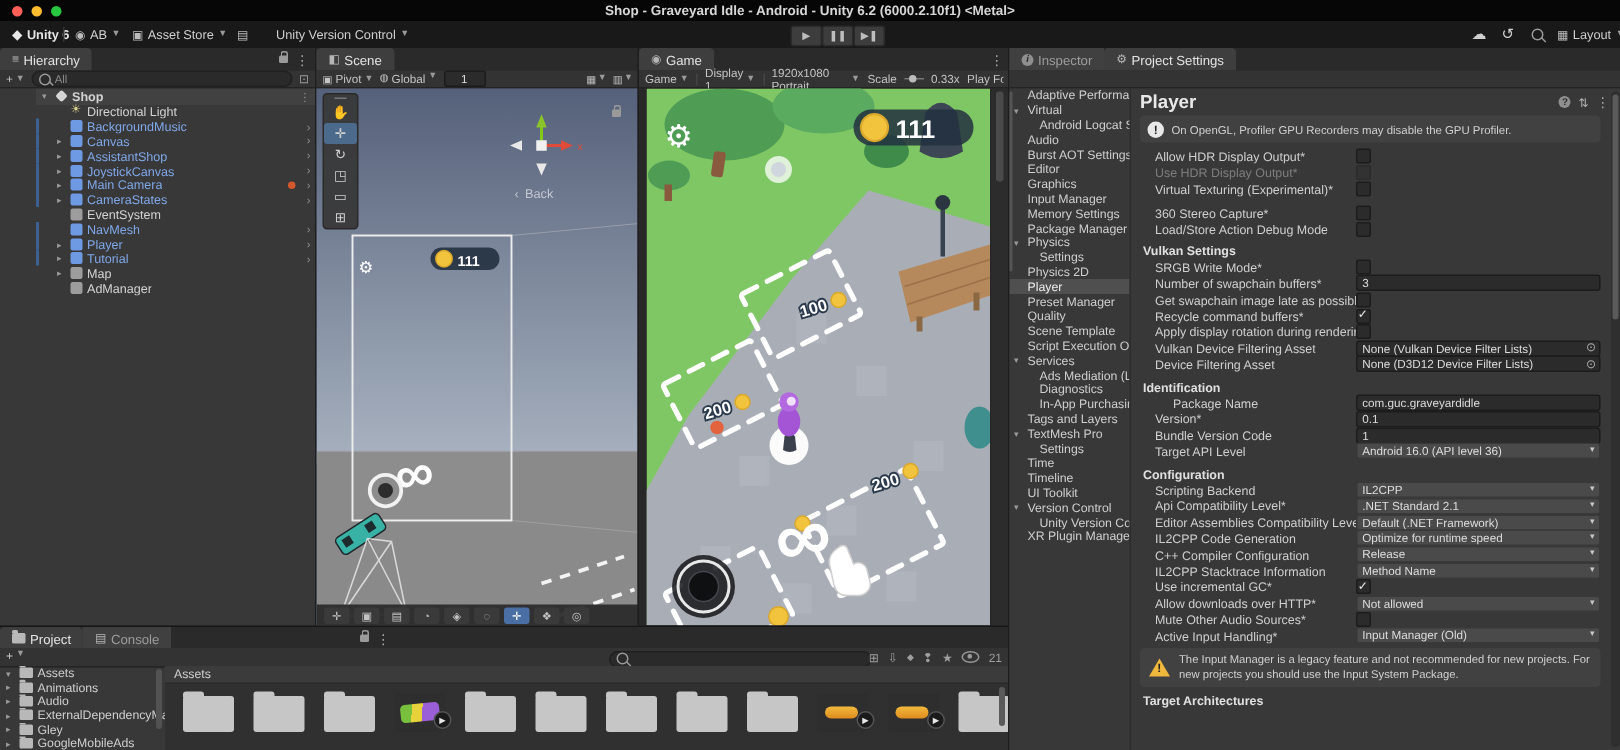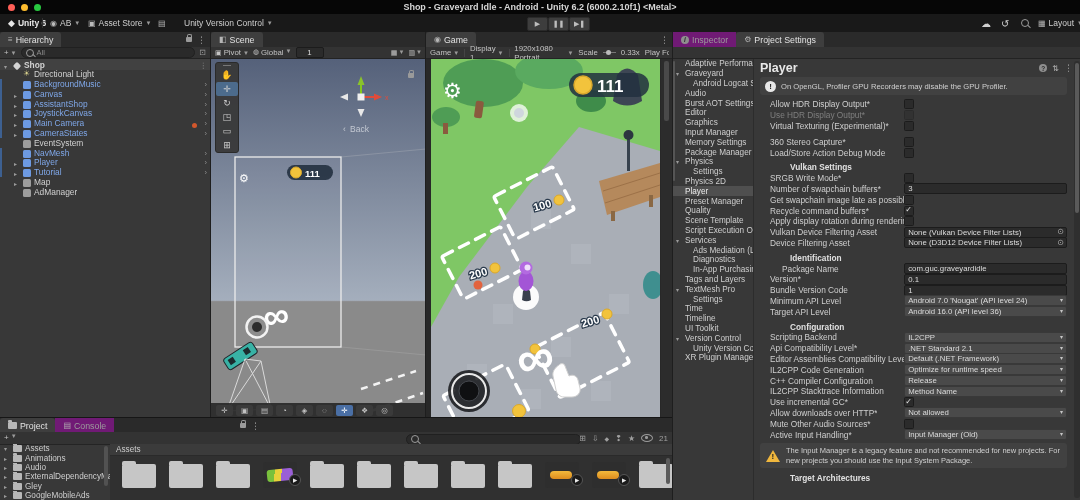--- a/index.html
+++ b/index.html
@@ -17,34 +17,34 @@
            display:flex;align-items:center;justify-content:center;font-size:7px;color:#bdbdbd;}
   .mag{width:6px;height:6px;border:1.2px solid #9a9a9a;border-radius:50%;position:relative;display:inline-block;flex:none;}
   .mag::after{content:'';position:absolute;width:4px;height:1.2px;background:#9a9a9a;transform:rotate(45deg);right:-3px;bottom:-1px;}
   .kebab{color:#aaa;font-size:9px;}
   .lockicon{width:6px;height:5px;background:#9a9a9a;border-radius:1px;position:relative;display:inline-block;}
   .lockicon::before{content:'';position:absolute;top:-3px;left:1px;width:3px;height:3px;border:1px solid #9a9a9a;border-bottom:none;border-radius:2px 2px 0 0;}
   
   #main{position:absolute;left:0;top:32px;width:1080px;height:468px;}
   section{position:absolute;top:0;}
   .tabstrip{position:absolute;left:0;right:0;top:0;height:15px;background:#2a2a2a;display:flex;border-bottom:1px solid #232323;}
-  .tab{display:flex;align-items:center;gap:3px;padding:0 8px;font-size:8.8px;color:#9c9c9c;background:#701a75;}
+  .tab{display:flex;align-items:center;gap:3px;padding:0 8px;font-size:8.8px;color:#9c9c9c;background:#404040;}
   .tab.active{background:#3e3e3e;color:#e2e2e2;border-radius:3px 3px 0 0;}
   .ticon{font-size:8px;color:#b5b5b5;}
   .circ-i{width:8px;height:8px;border-radius:50%;background:#8f8f8f;color:#2a2a2a;font-size:6.5px;font-weight:bold;
           display:inline-flex;align-items:center;justify-content:center;font-style:italic;}
   .striptools{position:absolute;right:4px;top:0;height:15px;display:flex;align-items:center;gap:5px;}
   .ptoolbar{position:absolute;left:0;right:0;top:15px;height:12px;background:#333333;border-bottom:1px solid #232323;
             display:flex;align-items:center;font-size:7.8px;color:#c4c4c4;gap:4px;padding:0 4px;box-sizing:border-box;}
   .searchbox{background:#2a2a2a;border:1px solid #202020;border-radius:6px;height:9px;display:flex;align-items:center;
              gap:3px;padding:0 4px;color:#8c8c8c;font-size:7.5px;}
   
   #hierarchy{left:0;width:210px;height:385px;background:#383838;}
   #hier-tree{position:absolute;left:0;right:0;top:27px;bottom:0;background:#383838;overflow:hidden;}
-  .hrow{position:relative;height:9.8px;display:flex;align-items:flex-end;font-size:8.4px;padding-left:14px;}
+  .hrow{position:relative;height:9.8px;display:flex;align-items:center;font-size:8.4px;padding-left:14px;margin-left:24px;}
   .hrow.scene-row{background:#414141;padding-left:4px;height:10.5px;}
   .hbar{position:absolute;left:0;top:0;bottom:0;width:2px;background:#3d6091;}
   .hfold{width:9px;color:#9a9a9a;font-size:6px;flex:none;}
   .hicon{width:8px;height:8px;margin-right:3px;flex:none;border-radius:1.5px;}
   .hicon.cube{background:#9d9d9d;}
   .hicon.cube.pre{background:#6d9ae2;}
   .hicon.light{background:none;border-radius:0;position:relative;}
   .hicon.light::after{content:'☀';position:absolute;left:0;top:-2px;font-size:8px;color:#d8d08c;}
   .hicon.unity{background:#d5d5d5;transform:rotate(45deg);width:6px;height:6px;margin:1px 4px 1px 1px;}
   .hlabel{white-space:nowrap;overflow:hidden;}
@@ -88,21 +88,21 @@
   #player-title{font-size:12.5px;font-weight:bold;color:#e8e8e8;}
   #player-hicons{position:absolute;right:-16px;top:2px;display:flex;gap:5px;align-items:center;font-size:8px;color:#b5b5b5;}
   #pscroll{position:absolute;right:1px;top:2px;width:6px;bottom:2px;background:#2f2f2f;border-radius:3px;}
   #pscroll i{position:absolute;left:1px;right:1px;top:2px;height:150px;background:#5a5a5a;border-radius:2px;display:block;}
   #player-body{position:absolute;left:4px;right:12px;top:17px;bottom:0;overflow:hidden;}
   #gpu-warning{background:#414141;border-radius:3px;min-height:14px;display:flex;align-items:center;gap:5px;
                padding:2px 5px;margin:1px 2px 4px 2px;font-size:7.6px;color:#d0d0d0;}
   .ibubble{flex:none;width:11px;height:11px;border-radius:50%;background:#e8e8e8;color:#222;font-weight:bold;font-size:8px;
            display:flex;align-items:center;justify-content:center;}
   .prow{position:relative;height:10.8px;display:flex;align-items:center;font-size:8.3px;color:#cfcfcf;padding-left:12px;}
-  .prow.ph{font-weight:bold;color:#e0e0e0;padding-left:4px;margin-top:4px;margin-left:28px;}
+  .prow.ph{font-weight:bold;color:#e0e0e0;padding-left:4px;margin-top:4px;}
   .prow.psub{padding-left:24px;}
   .prow.pdis{opacity:.45;}
   .plabel{white-space:nowrap;overflow:hidden;max-width:46%;}
   .pctrl{position:absolute;left:47%;right:2px;height:9px;display:flex;align-items:center;}
   .cb{width:8px;height:8px;background:#2b2b2b;border:1px solid #1c1c1c;border-radius:1.5px;position:relative;}
   .cb.on::after{content:'✓';position:absolute;left:0px;top:-1.5px;font-size:8px;color:#e6e6e6;}
   .tf,.dd,.of{flex:1;height:9px;line-height:9px;font-size:7.8px;color:#dcdcdc;border-radius:2px;padding:0 3px;
               white-space:nowrap;overflow:hidden;position:relative;}
   .tf{background:#2b2b2b;border:1px solid #1c1c1c;}
   .of{background:#2b2b2b;border:1px solid #1c1c1c;padding-right:4px;}
@@ -562,21 +562,21 @@
           <span class="mag"></span>
         </span>
       </div>
       <span id="cat-scroll"></span>
       <div id="cat-list">
           <div class="crow">
             <span>Adaptive Performance</span>
           </div>
           <div class="crow">
             <span class="cfold">▾</span>
-            <span>Graveyard</span>
+            <span>Virtual</span>
           </div>
           <div class="crow i1">
             <span>Android Logcat Settings</span>
           </div>
           <div class="crow">
             <span>Audio</span>
           </div>
           <div class="crow">
             <span>Burst AOT Settings</span>
           </div>
@@ -765,26 +765,20 @@
               <div class="prow">
                 <span class="plabel">Version*</span>
                 <span class="pctrl">
                   <span class="tf">0.1</span>
                 </span>
               </div>
               <div class="prow">
                 <span class="plabel">Bundle Version Code</span>
                 <span class="pctrl">
                   <span class="tf">1</span>
-                </span>
-              </div>
-              <div class="prow">
-                <span class="plabel">Minimum API Level</span>
-                <span class="pctrl">
-                  <span class="dd">Android 7.0 'Nougat' (API level 24)<span class="ddc">▾</span></span>
                 </span>
               </div>
               <div class="prow">
                 <span class="plabel">Target API Level</span>
                 <span class="pctrl">
                   <span class="dd">Android 16.0 (API level 36)<span class="ddc">▾</span></span>
                 </span>
               </div>
               <div class="prow ph">Configuration</div>
               <div class="prow">

